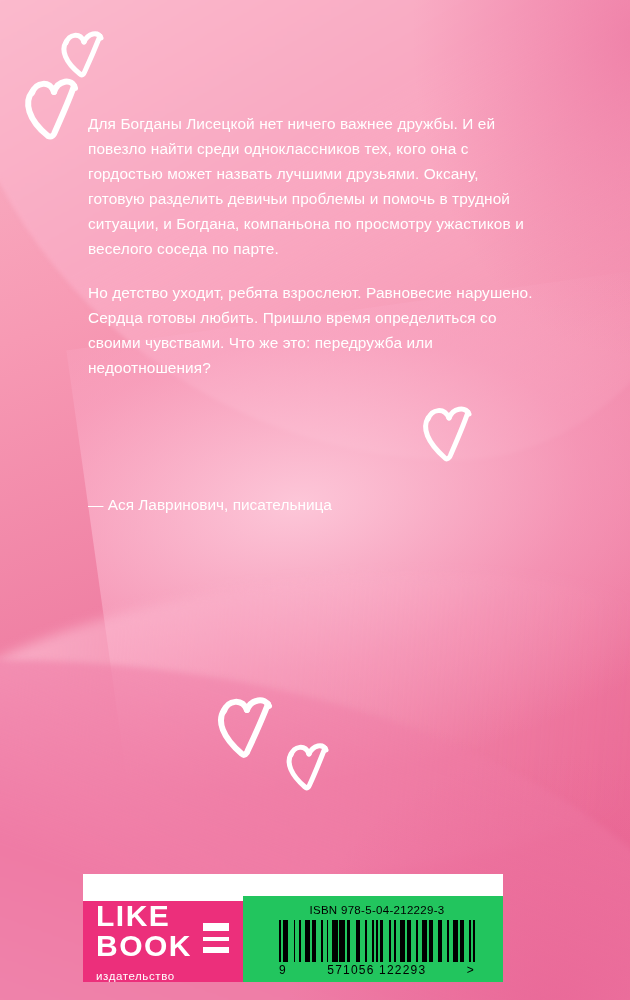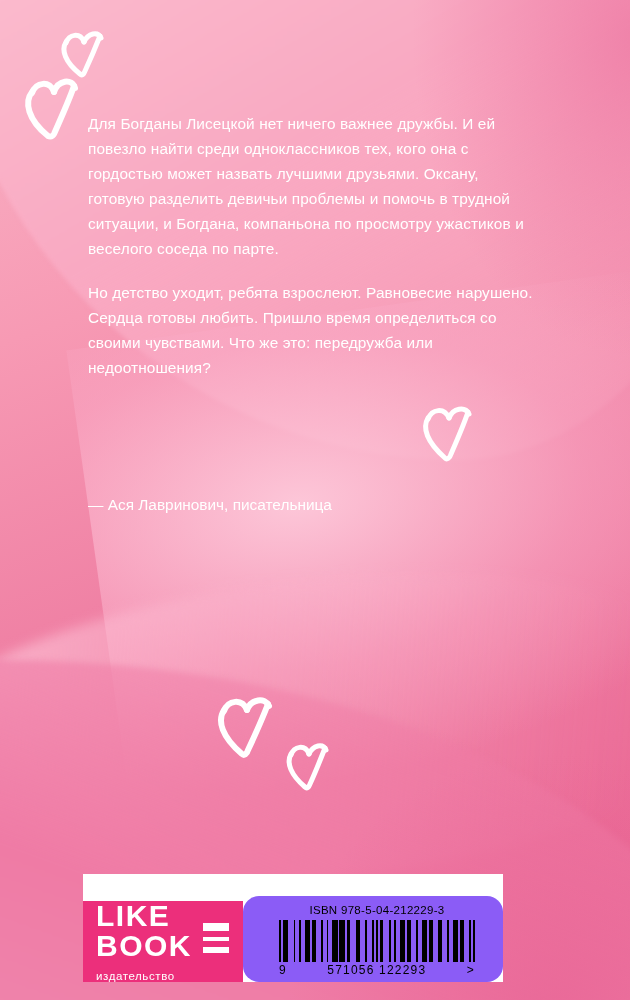--- a/index.html
+++ b/index.html
@@ -174,28 +174,27 @@
   .logo-bar::before { top: 8px; }
   .logo-bar::after { top: 18px; }
   .logo-sub {
     font-size: 11.5px;
     letter-spacing: 0.6px;
     margin-top: 8px;
   }
 
   .barcode-box {
     flex: 1;
-    background: #8b5cf6;
+    background: #22c55e;
     padding: 8px 12px 6px 20px;
     box-sizing: border-box;
     display: flex;
     flex-direction: column;
     align-items: center;
     justify-content: flex-start;
-    border-radius: 16px;
   }
   .isbn-text {
     font-family: "Liberation Sans", sans-serif;
     font-size: 11.5px;
     color: #000000;
     letter-spacing: 0.3px;
     margin-bottom: 4px;
     align-self: center;
   }
   .barcode-wrap {

